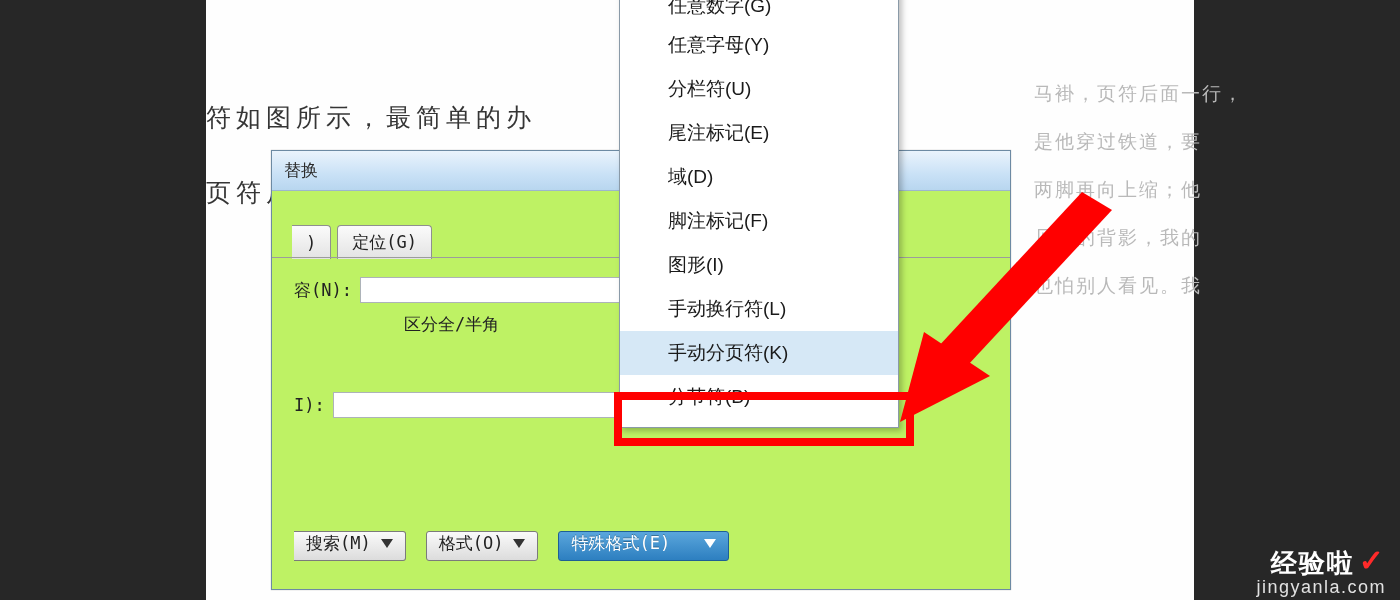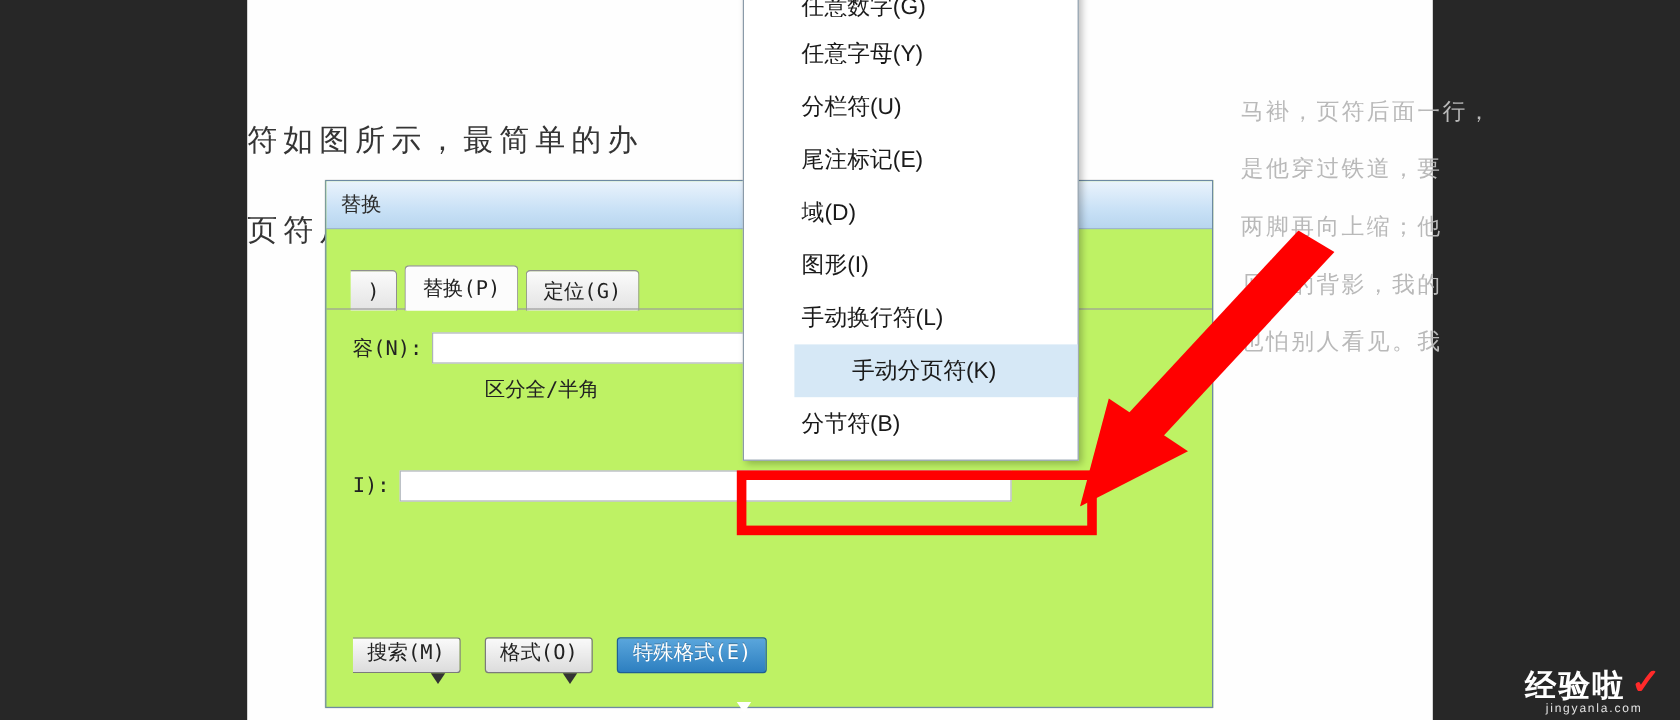--- a/index.html
+++ b/index.html
@@ -28,42 +28,42 @@
   .tab.active { background:#fcfcfc; z-index:3; height:38px; }
   .tab-line { position:absolute; left:0; right:0; top:106px; height:1px; background:#9c9c9c; }
   .dialog-body { position:absolute; left:0; top:108px; right:0; padding-left:22px; font-size:17px; color:#222; font-family:"SimSun","NSimSun",monospace; }
   .field-row { margin-top:18px; display:flex; align-items:center; }
   .field-label { font-size:17px; }
   .inp { margin-left:8px; width:510px; height:26px; border:1px solid #adb3b9; background:#fff; padding:0 6px; font-size:15px; }
   .inp2 { margin-left:8px; width:510px; height:26px; border:1px solid #adb3b9; background:#fff; padding:0 6px; font-size:15px; }
   .extra-label { margin-left:110px; margin-top:10px; font-size:17px; }
 
   .btn-row { position:absolute; left:22px; bottom:28px; display:flex; gap:20px; align-items:center; }
-  .old-btn { display:inline-flex; align-items:flex-end; height:30px; padding:0 12px; border:1px solid #7b7b7b; background:linear-gradient(to bottom,#fafafa,#dcdcdc); font-size:17px; font-family:"SimSun","NSimSun",monospace; color:#222; cursor:pointer; border-radius:3px;flex-direction:column; }
+  .old-btn { display:inline-flex; align-items:flex-start; height:30px; padding:0 12px; border:1px solid #7b7b7b; background:linear-gradient(to bottom,#fafafa,#dcdcdc); font-size:17px; font-family:"SimSun","NSimSun",monospace; color:#222; cursor:pointer; border-radius:3px; }
   .old-btn .caret { margin-left:10px; }
   .old-btn.partial { border-left:none; border-radius:0 3px 3px 0; }
   .old-btn.blue { background:linear-gradient(to bottom,#5aa6dc,#2d7fc0); color:#fff; border:1px solid #1e5f95; text-shadow:0 -1px 0 rgba(0,0,0,.3);gap:24px; }
 
   
   .menu { position:absolute; left:413px; top:-12px; width:280px; background:#fff; border:1px solid #8a9aa8; box-shadow:3px 3px 6px rgba(0,0,0,0.25); padding:4px 0 8px 0; }
   .menu-item { height:44px; display:flex; align-items:center; padding-left:48px; font-size:19px; color:#1a1a1a; cursor:pointer; font-family:"Microsoft YaHei",Arial,sans-serif; }
   .menu-item.first-cut { height:30px; align-items:flex-start; padding-top:0; }
-  .menu-item.highlighted { background:#d6e8f6;margin-left:42px; }
+  .menu-item.highlighted { background:#d6e8f6; }
 
   
   .red-box { position:absolute; left:408px; top:392px; width:300px; height:54px; border:8px solid #ff0000; pointer-events:none; }
 
   
   .arrow-svg { position:absolute; left:676px; top:192px; width:250px; height:230px; pointer-events:none; }
 
   
   .watermark { position:absolute; right:14px; bottom:4px; text-align:center; line-height:1; }
   .wm-top { color:#fff; font-size:26px; font-weight:bold; letter-spacing:2px; display:flex; align-items:flex-end; justify-content:flex-end; }
   .wm-check { color:#ff2a2a; font-size:30px; margin-left:4px; font-weight:bold; }
-  .wm-sub { color:#e2e2e2; font-size:10px; letter-spacing:1.5px; margin-top:2px; }
+  .wm-sub { color:#e2e2e2; font-size:18px; letter-spacing:1.5px; margin-top:2px; }
 
   .caret-down { display:inline-block; width:0; height:0; border-left:6px solid transparent; border-right:6px solid transparent; border-top:9px solid #333; }
   .old-btn.blue .caret-down { border-top-color:#fff; }
 </style>
 </head>
 <body>
 
 <div class="side-col left-col"></div>
 <div class="side-col right-col"></div>
 
@@ -79,23 +79,20 @@
 <span>也怕别人看见。我</span></div>
 
   <div class="dialog">
     <div class="title-bar">
       <span>替换</span>
     </div>
 
     <div class="tab-row">
       <div class="tab tab-partial">
           <span>)</span>
-        </div>
-      <div class="tab active">
-          <span>替换(P)</span>
         </div>
       <div class="tab">
           <span>定位(G)</span>
         </div>
     </div>
     <div class="tab-line"></div>
 
     <div class="dialog-body">
       <div class="field-row">
         <span class="field-label">容(N):</span>
@@ -134,20 +131,23 @@
     <div class="menu-item">
         <span>分栏符(U)</span>
       </div>
     <div class="menu-item">
         <span>尾注标记(E)</span>
       </div>
     <div class="menu-item">
         <span>域(D)</span>
       </div>
     <div class="menu-item">
+        <span>脚注标记(F)</span>
+      </div>
+    <div class="menu-item">
         <span>图形(I)</span>
       </div>
     <div class="menu-item">
         <span>手动换行符(L)</span>
       </div>
     <div class="menu-item highlighted">
         <span>手动分页符(K)</span>
       </div>
     <div class="menu-item">
         <span>分节符(B)</span>

